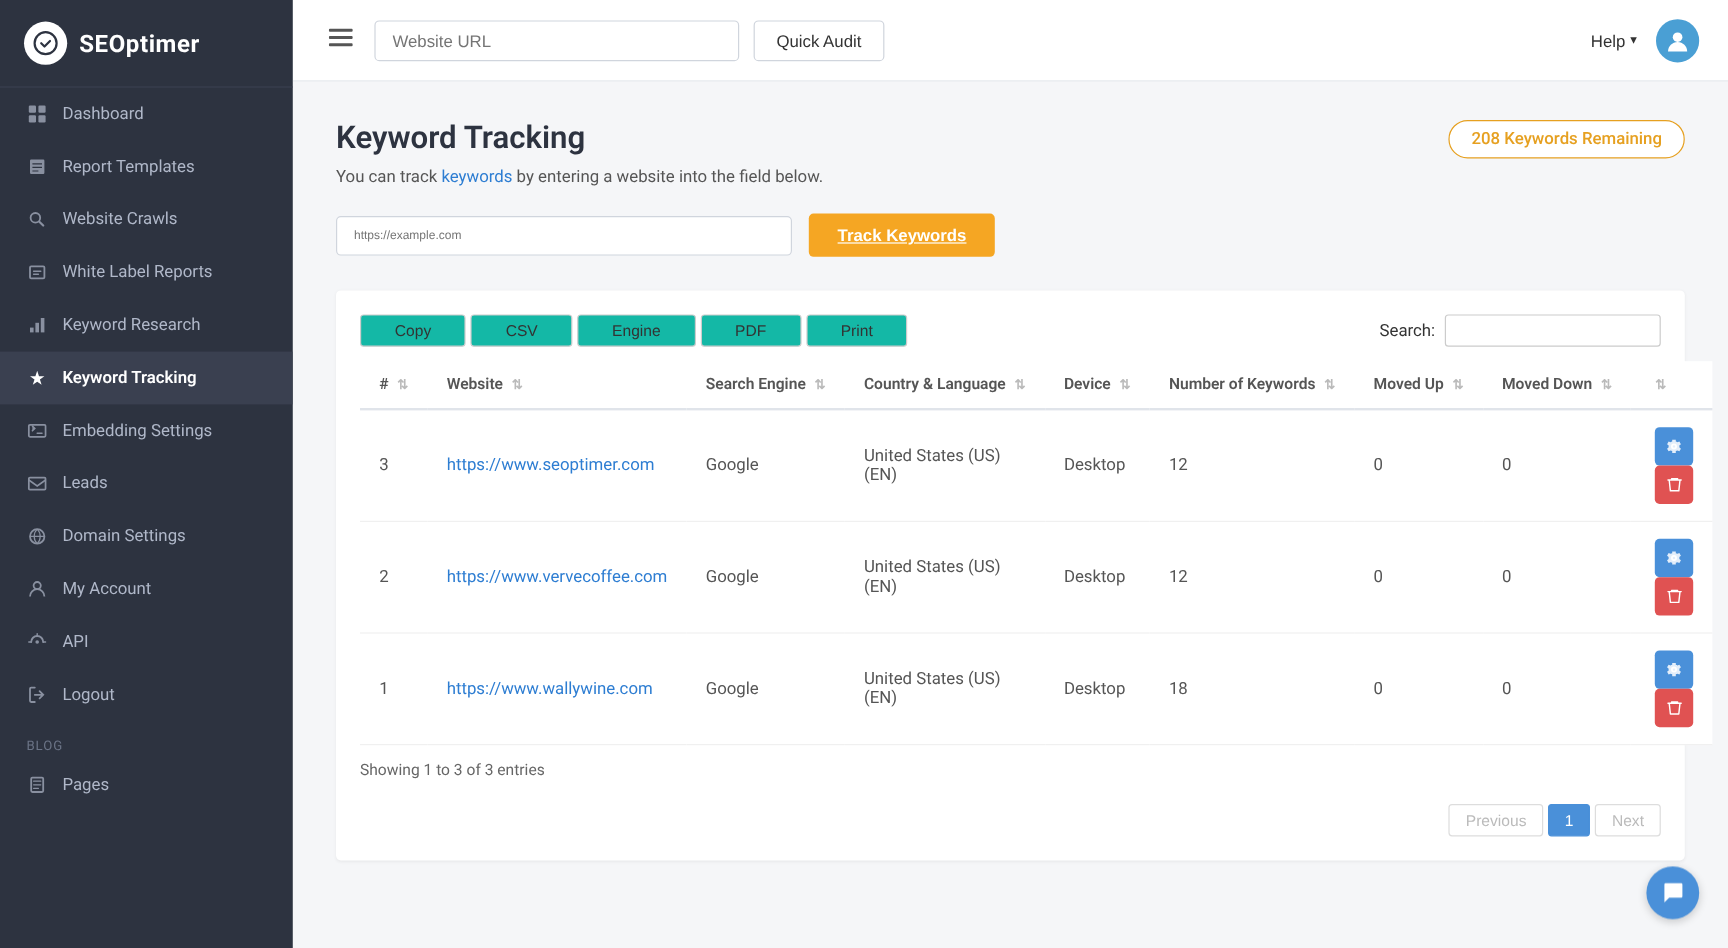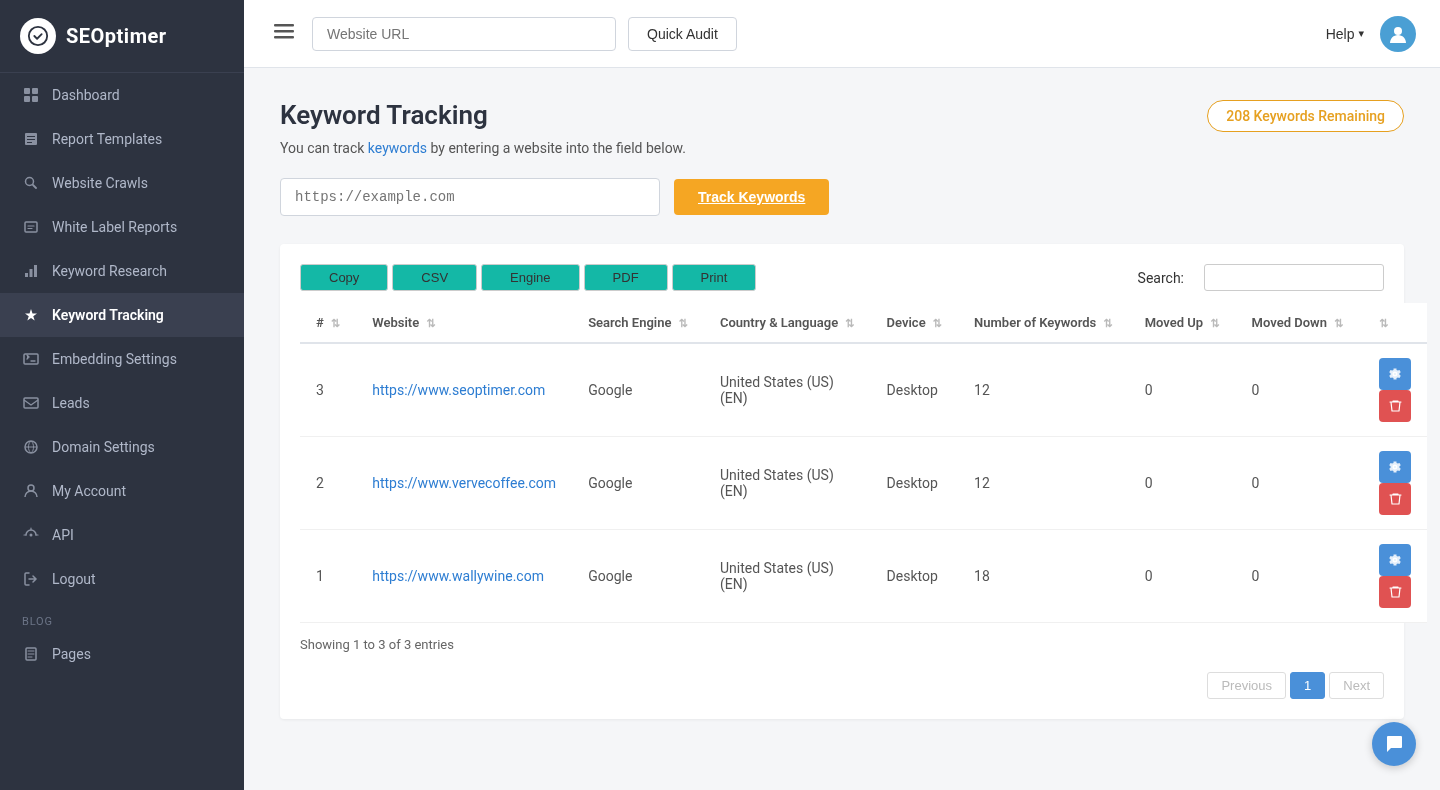--- a/index.html
+++ b/index.html
@@ -154,24 +154,23 @@
       display: flex;
       align-items: center;
       gap: 14px;
       margin-bottom: 28px;
     }
     #track-url-input {
       width: 380px;
       border: 1px solid #d0d5dd;
       border-radius: 4px;
       padding: 10px 14px;
-      font-size: 14px;
+      font-size: 10px;
       color: #999;
       outline: none;
-      font-family: Liberation Mono, monospace;
     }
     #track-keywords-btn {
       background: #f5a623;
       border: none;
       border-radius: 4px;
       padding: 10px 24px;
       font-size: 14px;
       font-weight: 600;
       color: #fff;
       cursor: pointer;
@@ -192,21 +191,21 @@
       font-size: 13px;
       cursor: pointer;
       color: #333;
       margin-right: 4px;
       border-radius: 3px;
     }
     .table-search {
       margin-left: auto;
       display: flex;
       align-items: center;
-      gap: 20px;
+      gap: 8px;
     }
     .table-search label {
       font-size: 14px;
       color: #333;
     }
     .table-search input {
       border: 1px solid #ccc;
       border-radius: 3px;
       padding: 5px 10px;
       font-size: 13px;

